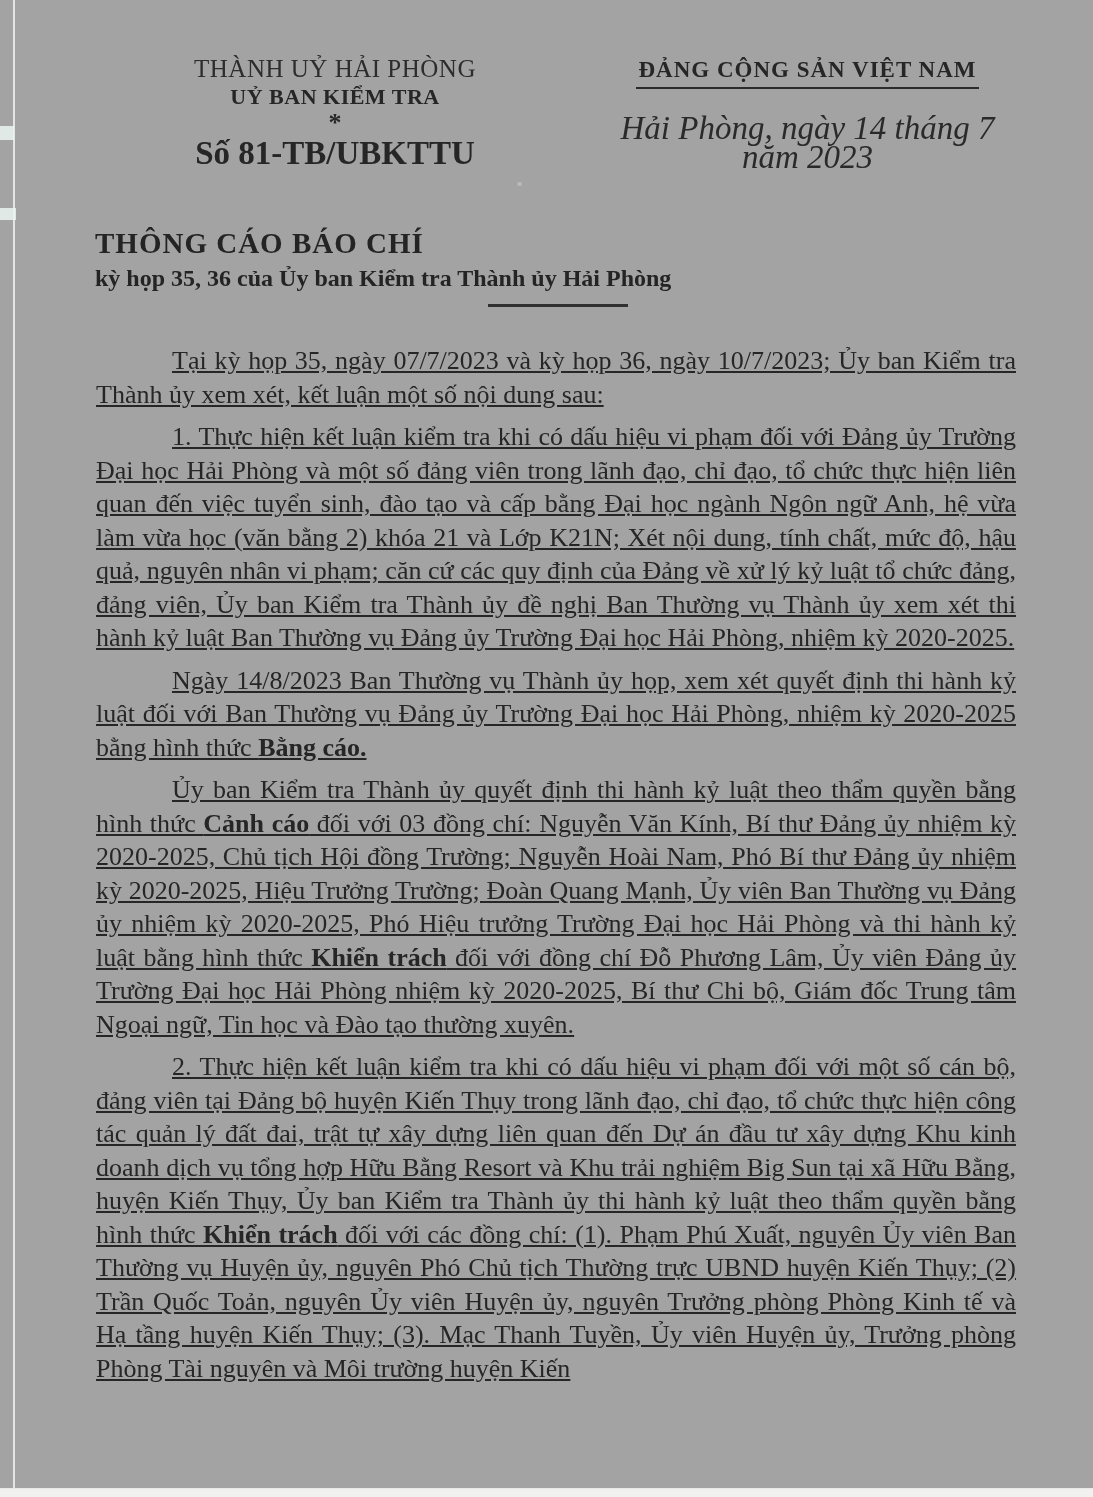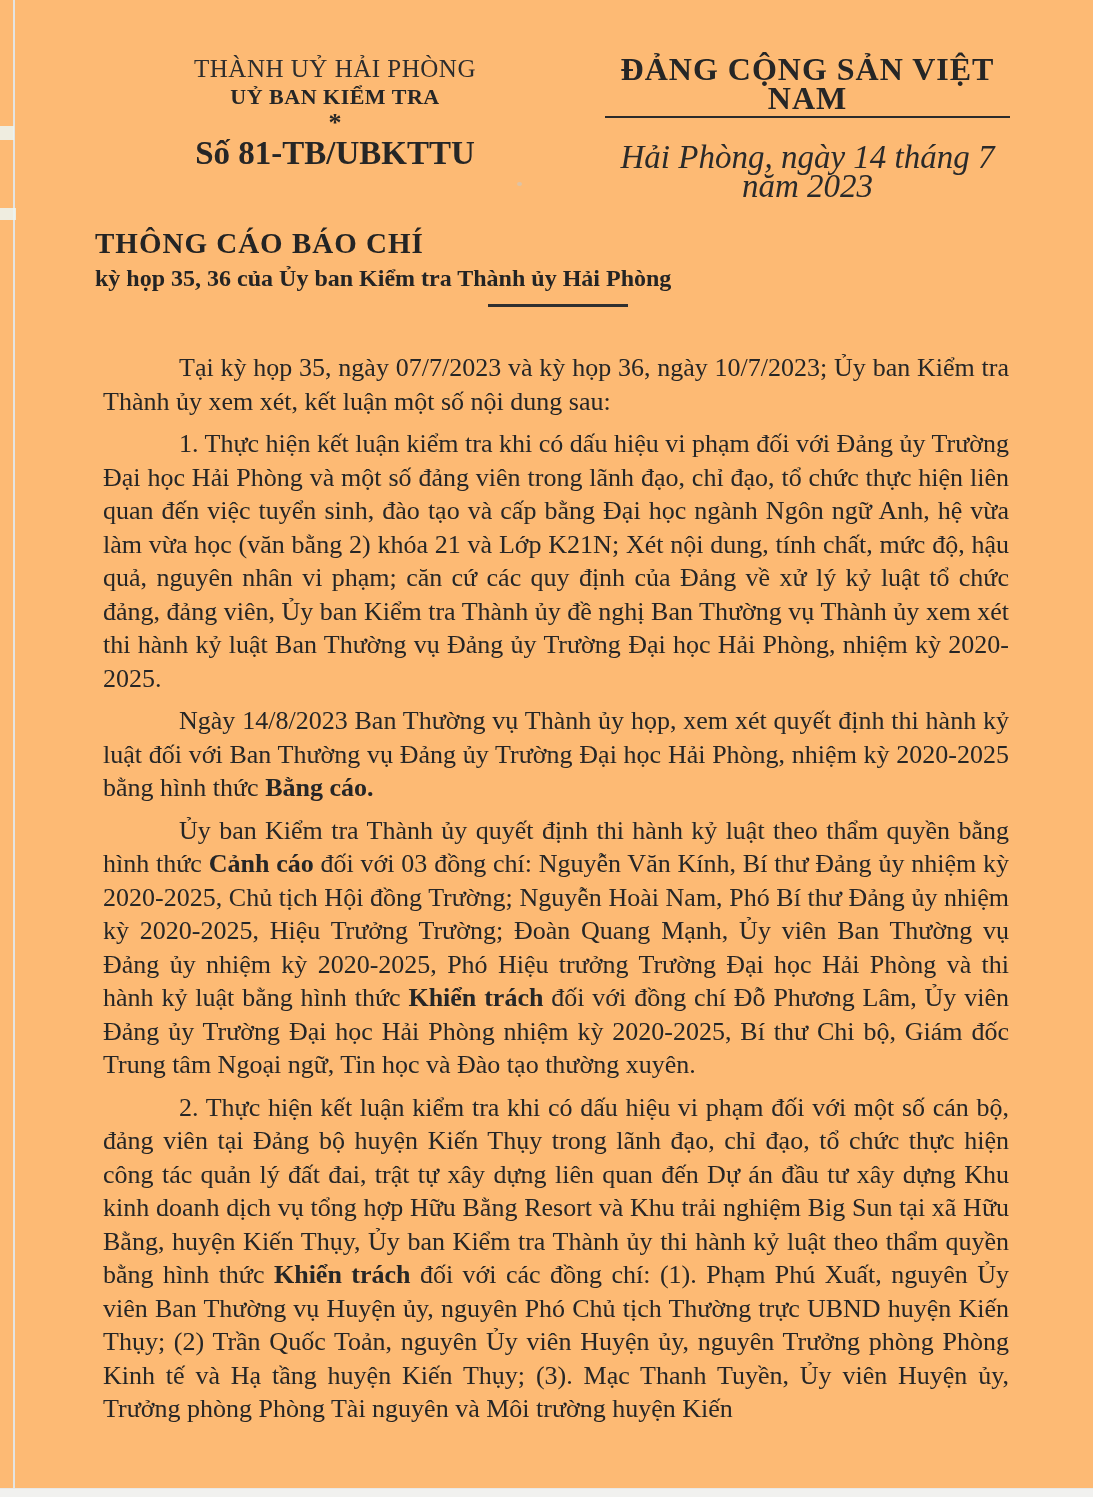--- a/index.html
+++ b/index.html
@@ -1,57 +1,58 @@
 <!DOCTYPE html>
 <html><head>
 <meta charset="utf-8">
 <style>
   html,body{margin:0;padding:0;background:#ffffff;}
   .page{
     position:relative;
     width:1093px;height:1497px;
-    background:#fdba74;
+    background:#a3a3a3;
     font-family:"Liberation Serif","DejaVu Serif",serif;
     color:#262626;
     overflow:hidden;
   }
   
   .scan-vline{position:absolute;left:13px;top:0;width:2px;height:100%;background:#e4e4e2;}
   .scan-bottom{position:absolute;left:0;bottom:0;width:100%;height:8px;background:#f1f1ef;border-top:1px solid #e9e9e7;}
   .scan-mark{position:absolute;left:0;background:#ecf6f3;opacity:.85;}
   .scan-mark.m1{top:126px;width:14px;height:14px;}
   .scan-mark.m2{top:208px;width:16px;height:12px;}
   .scan-dot{position:absolute;left:517px;top:182px;width:5px;height:4px;background:#c9c9c6;border-radius:50%;opacity:.6;}
 
   
   .header-left{position:absolute;left:185px;top:55px;width:300px;text-align:center;}
   .org-parent{font-size:25px;line-height:27px;letter-spacing:.5px;color:#2d2d2d;}
   .org-name{font-size:22px;line-height:27px;font-weight:bold;letter-spacing:.5px;margin-top:1px;color:#262626;}
   .hdr-star{font-size:26px;line-height:24px;font-weight:bold;margin-top:1px;}
   .doc-number{font-size:33px;line-height:30px;font-weight:bold;margin-top:3px;}
 
   .header-right{position:absolute;left:605px;top:55px;width:405px;text-align:center;}
-  .party-name{display:inline-block;font-size:32px;line-height:29px;font-weight:bold;letter-spacing:1px;padding:0 2px 3px 2px;border-bottom:2px solid #2b2b2b;color:#262626;}
+  .party-name{display:inline-block;font-size:23px;line-height:29px;font-weight:bold;letter-spacing:1px;padding:0 2px 3px 2px;border-bottom:2px solid #2b2b2b;color:#262626;}
   .place-date{margin-top:25px;font-size:33px;line-height:29px;font-style:italic;color:#2a2a2a;}
 
   
   .title-block{position:absolute;left:95px;top:227px;width:925px;text-align:left;}
   .doc-title{font-size:29px;line-height:32px;font-weight:bold;letter-spacing:1px;color:#242424;}
   .doc-subtitle{font-size:24px;line-height:30px;font-weight:bold;margin-top:4px;color:#242424;}
   .title-rule{width:140px;height:3px;background:#303030;margin:11px auto 0 auto;}
 
   
   .doc-body{position:absolute;left:95px;top:343px;width:922px;}
   .doc-body p.para{
-    margin:8px;
+    margin:1px;
     font-size:26px;
     line-height:33.5px;
     text-align:justify;
     text-indent:76px;
     color:#262626;
+    text-decoration:underline;
   }
   .doc-body p.para + p.para{margin-top:9px;}
   .doc-body .b{font-weight:bold;}
 </style>
 </head>
 <body>
 
 <div class="page">
 
   <div class="scan-vline"></div>

